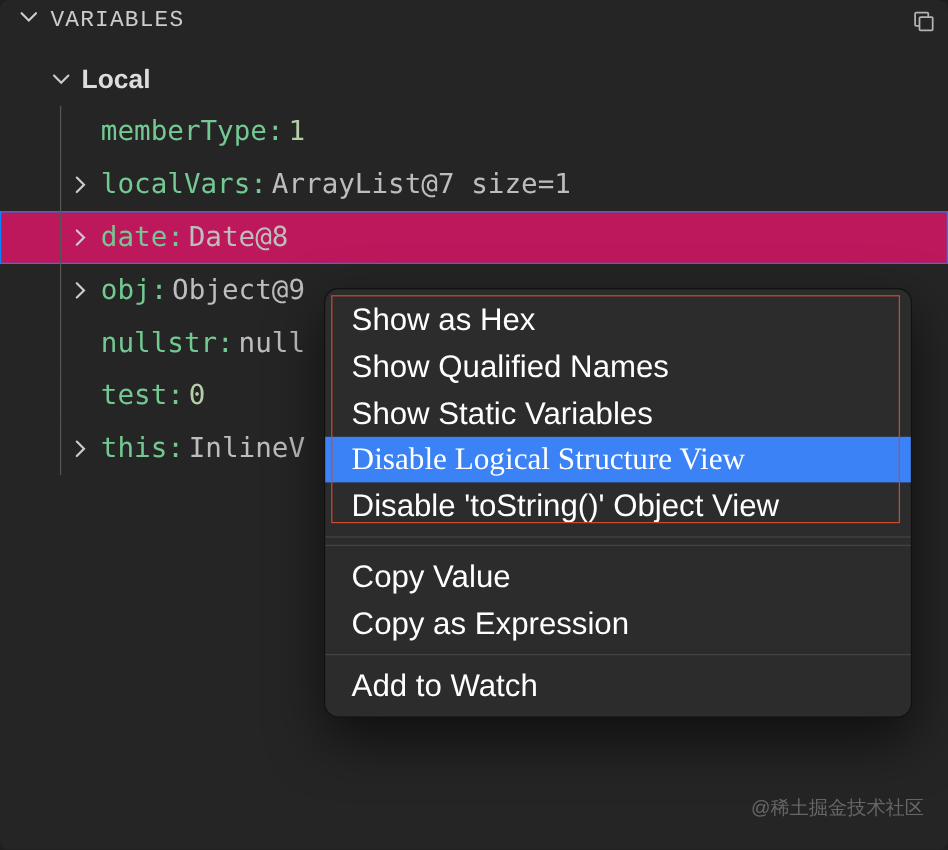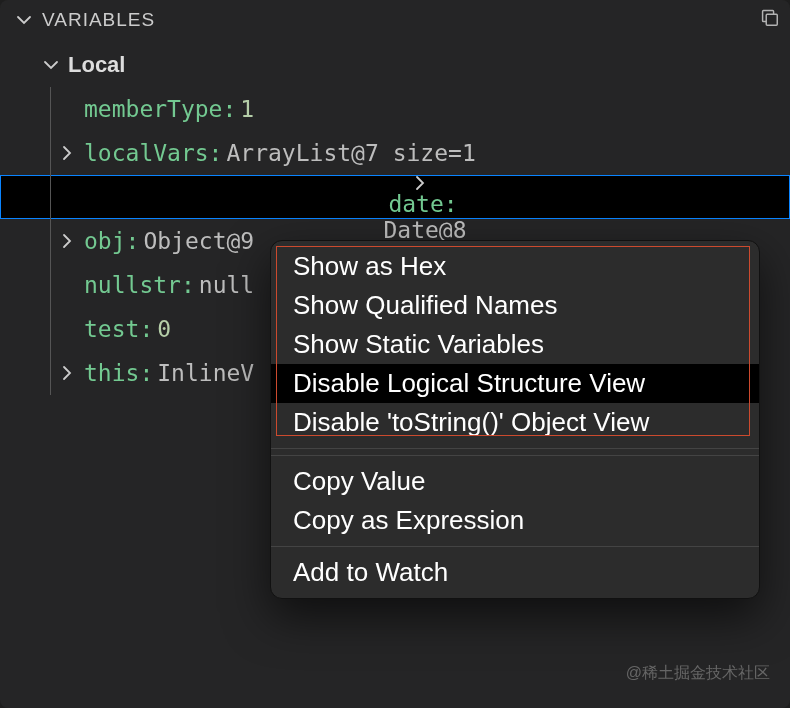--- a/index.html
+++ b/index.html
@@ -13,25 +13,24 @@
       position: relative;
     }
     .panel {
       background: #252526;
       width: 100%;
       height: 100%;
       border-radius: 8px;
     }
     .panel-header {
       display: flex;
-      align-items: center;
       padding: 6px 10px 6px 16px;
       color: #ccc;
       font-size: 19px;
-      font-family: Liberation Sans, sans-serif;
+      font-family: Liberation Mono, monospace;
       letter-spacing: 1px;
     }
     .panel-header .chev {
       margin-right: 10px;
       display: inline-flex;
     }
     .panel-header .spacer { flex: 1; }
     .panel-header .action-icon { opacity: 0.85; }
     .tree {
       padding: 4px 0;
@@ -72,22 +71,21 @@
       width: 1px;
       background: #555;
     }
     .var-name { color: #73c991; }
     .var-value { color: #bdbdbd; margin-left: 4px; }
     .var-value.str { color: #ce9178; }
     .var-value.num { color: #b5cea8; }
     .row.selected {
       outline: 1.5px solid #0a84ff;
       outline-offset: -1px;
-      background: #000000;
-      flex-direction: column;
+      background: #be185d;
     }
     .context-menu {
       position: absolute;
       left: 270px;
       top: 240px;
       width: 490px;
       background: #2c2c2c;
       border: 1px solid #111;
       border-radius: 12px;
       box-shadow: 0 18px 45px rgba(0,0,0,0.6);
@@ -96,22 +94,23 @@
       font-size: 26px;
       color: #fff;
     }
     .menu-item {
       padding: 4px 22px;
       display: flex;
       align-items: flex-end;
     }
     .menu-item .lbl { flex: 1; }
     .menu-item.highlighted {
-      background: #000000;
+      background: #3b82f6;
       color: #fff;
+      font-family: Liberation Serif, serif;
     }
     .menu-sep {
       height: 1px;
       background: #444;
       margin: 6px 0;
     }
     .highlight-box {
       position: absolute;
       left: 276px;
       top: 246px;

